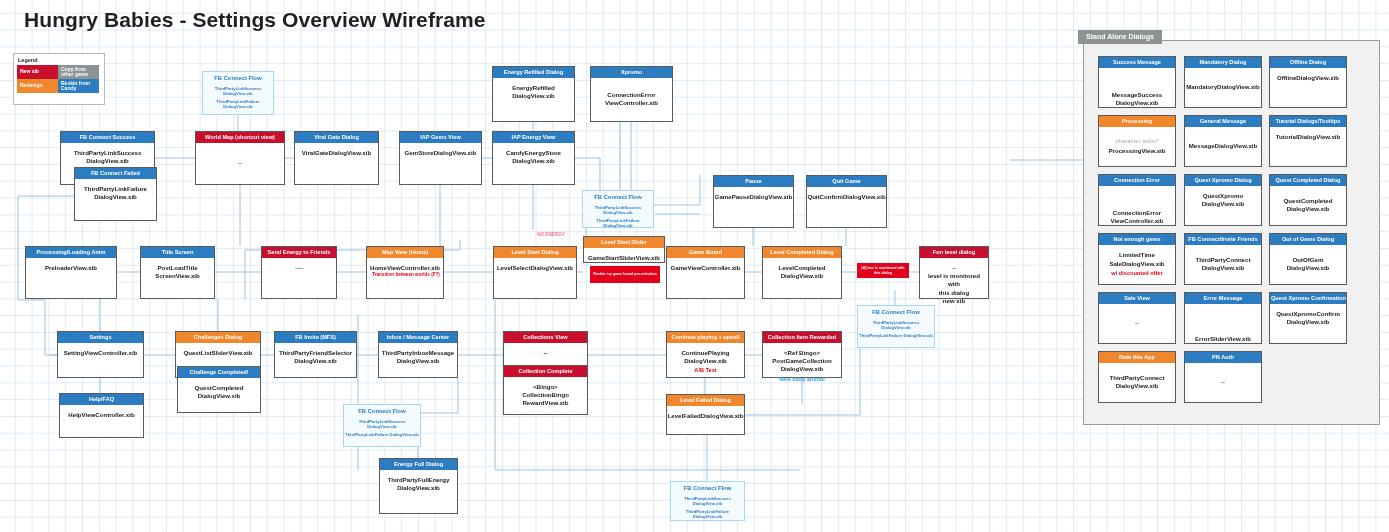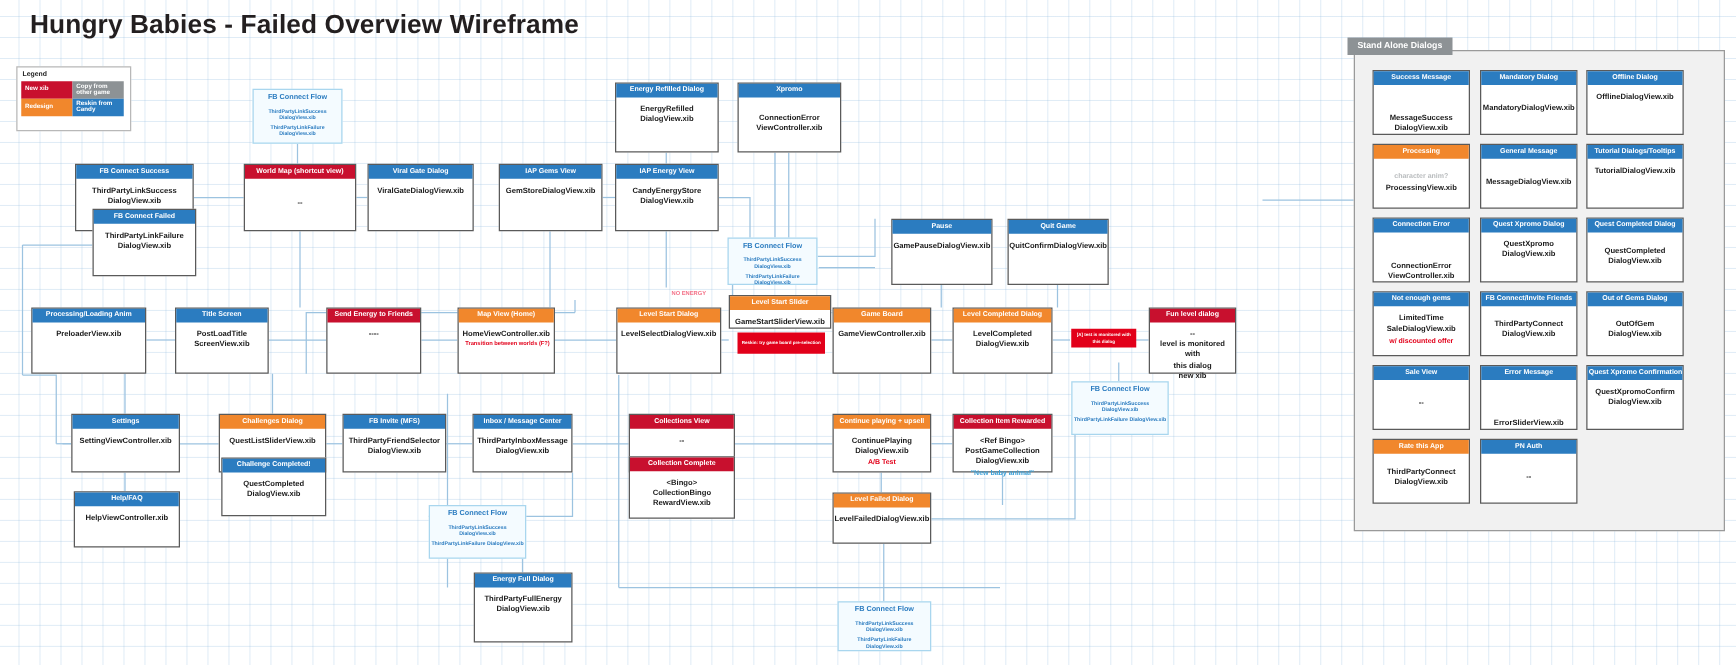--- a/index.html
+++ b/index.html
@@ -144,21 +144,21 @@
   <path d="M895,305 L895,290"></path>
   <path d="M245,299 L245,250 L460,250"></path>
   <path d="M460,250 L460,240"></path>
   <path d="M50,355 L57,355"></path>
   <path d="M1010,160 L1083,160"></path>
   <path d="M458,378 L458,413 L343,413"></path>
   <path d="M620,190 L620,122"></path>
   <path d="M586,228 L586,236"></path>
 </svg>
 
-<div id="title">Hungry Babies - Failed Overview Wireframe</div>
+<div id="title">Hungry Babies - Settings Overview Wireframe</div>
 
 <div id="legend">
   <div class="lg-title">Legend</div>
   <div class="lg-grid">
     <div class="lg-cell c-red">New xib</div>
     <div class="lg-cell c-gray">Copy from other game</div>
     <div class="lg-cell c-orange">Redesign</div>
     <div class="lg-cell c-blue">Reskin from Candy</div>
   </div>
 </div>

